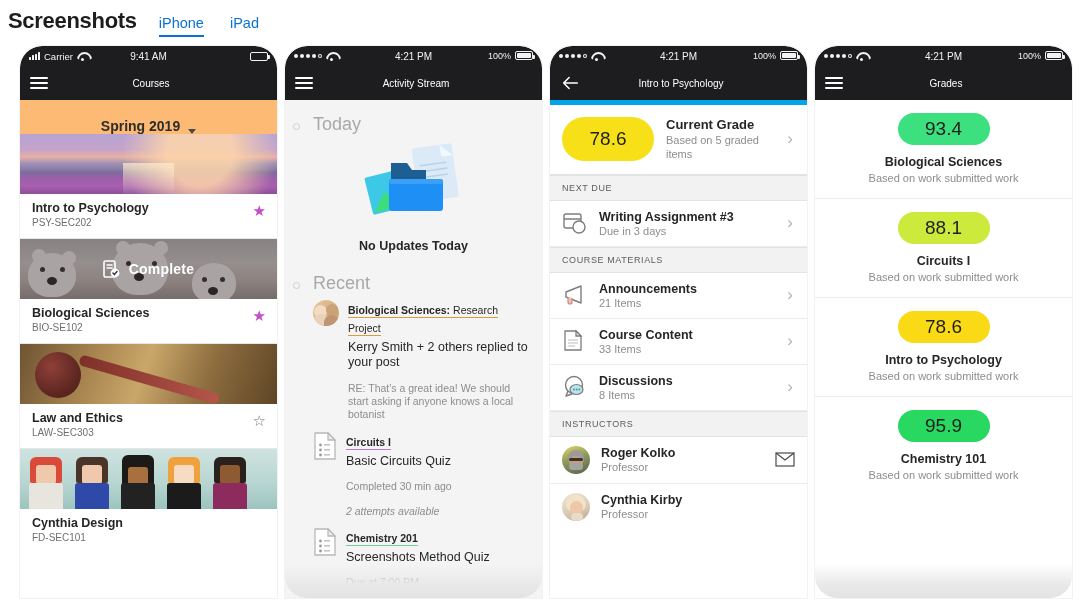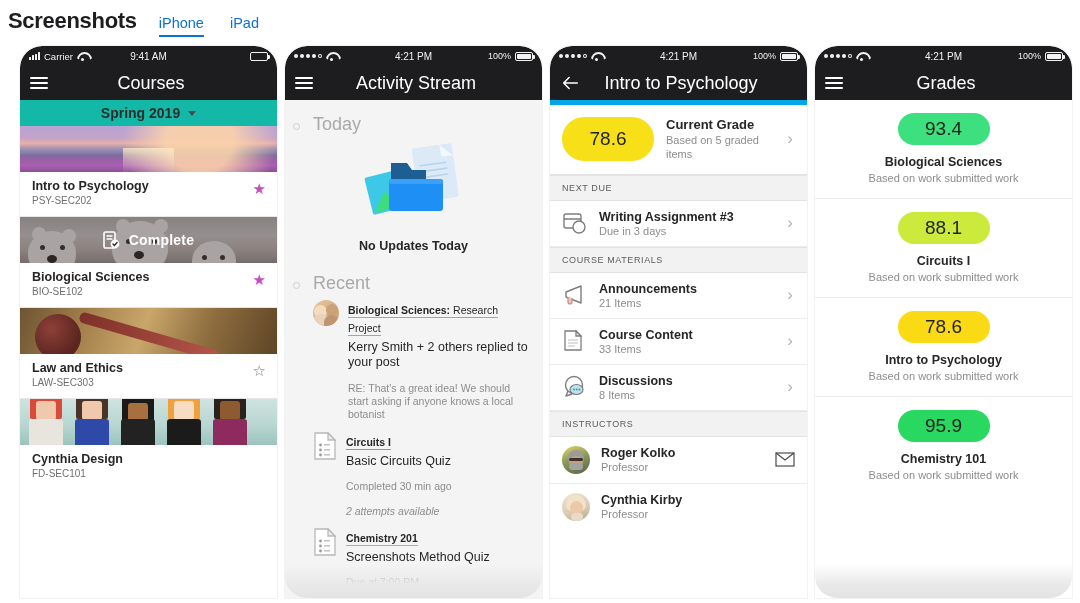--- a/index.html
+++ b/index.html
@@ -57,21 +57,21 @@
     display: flex; align-items: center;
     font-size: 9.5px; padding: 0 9px;
     position: relative;
   }
   .sb-left { display: flex; align-items: center; gap: 4px; }
   .sb-center {
     position: absolute; left: 0; right: 0; text-align: center;
     font-size: 10px; pointer-events: none;
   }
   .sb-right {
-    margin-left: auto; display: flex; align-items: center; gap: 4px;
+    margin-left: auto; display: flex; gap: 4px;
     font-size: 9px; position: relative; z-index: 2;
   }
   .signal-bars { display: flex; align-items: flex-end; gap: 1px; height: 8px; }
   .signal-bars i { display:block; width: 2px; background: #f2f2f2; border-radius: .5px; }
   .signal-bars i:nth-child(1){ height: 3px; }
   .signal-bars i:nth-child(2){ height: 5px; }
   .signal-bars i:nth-child(3){ height: 6.5px; }
   .signal-bars i:nth-child(4){ height: 8px; }
   .dots { display:flex; align-items:center; gap:2px; }
   .dots i { width:4px;height:4px;border-radius:50%;background:#f2f2f2;display:block; }
@@ -99,39 +99,39 @@
   }
 
   
   .navbar {
     height: 34px; background: #1d1d1f; color: #fff;
     display: flex; align-items: center; position: relative;
     padding: 0 10px;
   }
   .nav-title {
     position:absolute; left:5px; right:0; text-align:center;
-    font-size: 18px; font-weight: 400; pointer-events:none;
+    font-size: 10px; font-weight: 400; pointer-events:none;
   }
   .hamburger { width: 18px; display:flex; flex-direction:column; gap:3.5px; cursor:pointer; z-index:2; }
   .hamburger i { display:block; height: 1.7px; background:#fff; border-radius:1px; }
   .backarrow { width:20px;height:20px;z-index:2;cursor:pointer; }
   .accentbar { height: 5px; background: #00a6e8; }
 
   
   .term-row {
-    height: 26px; display:flex; align-items:center; justify-content:center;
-    gap: 8px; background:#14b8a6;
+    height: 34px; display:flex; align-items:flex-end; justify-content:center;
+    gap: 8px; background:#fdba74;
   }
   .term-label { font-size: 14px; font-weight: 700; color:#2d2d2d; }
   .caret-down {
     width:0;height:0;border-left:4px solid transparent;border-right:4px solid transparent;
     border-top:5px solid #4a4a4a;
   }
   .course-card { background:#fff; }
-  .course-banner { height: 46px; position: relative; overflow:hidden; }
+  .course-banner { height: 60px; position: relative; overflow:hidden; }
   .banner-lavender {
     background:
       radial-gradient(circle at 70% 30%, rgba(255,214,170,.85) 0 18%, rgba(255,214,170,0) 42%),
       linear-gradient(180deg,#b7a4d4 0%, #c4a3c9 26%, #e7b0a6 38%, #9b8fb5 50%, #8a7fa8 58%, #7e6b9c 64%, #9b5fa8 74%, #a85fb0 86%, #8e4f99 100%);
   }
   .banner-lavender::after {
     content:""; position:absolute; left:40%; top:48%; width:20%; height:52%;
     background: linear-gradient(180deg, rgba(255,235,200,.75), rgba(200,180,220,.1));
   }
   .banner-bears {

